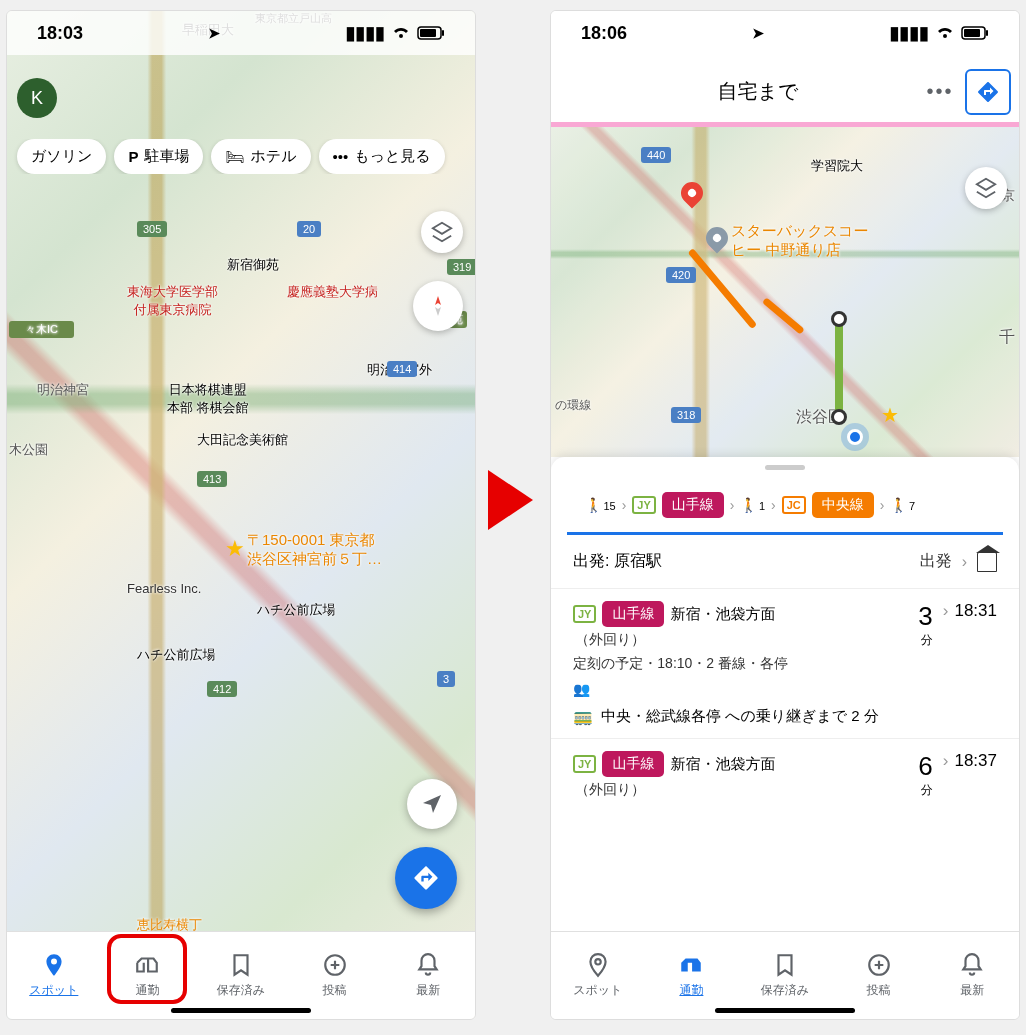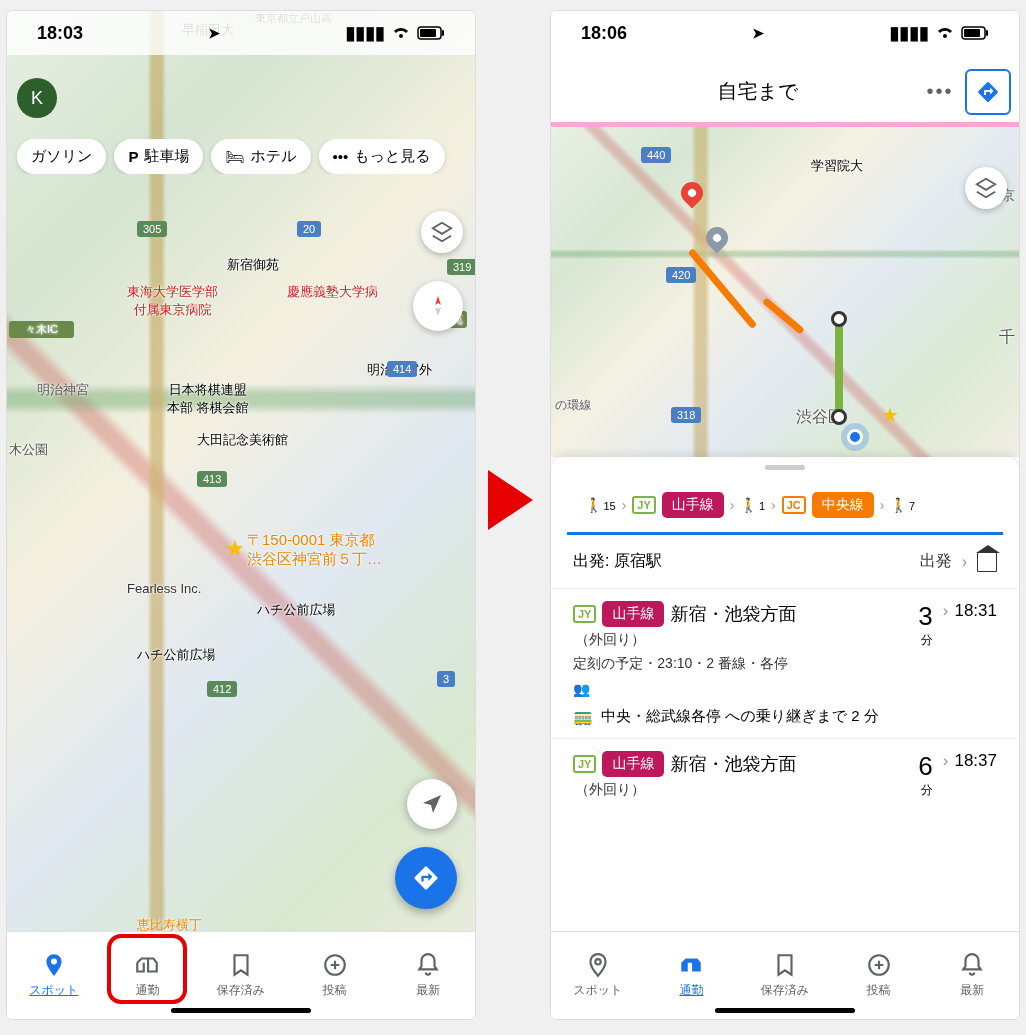--- a/index.html
+++ b/index.html
@@ -82,21 +82,21 @@
 
 .depart-row { display: flex; align-items: center; justify-content: space-between; padding: 16px 22px; font-size: 16px; }
 .depart-right { display: flex; align-items: center; gap: 10px; color: #333; }
 .home-ico { width: 20px; height: 20px; border: 1.5px solid #333; border-radius: 2px 2px 0 0; position: relative; }
 .home-ico::before { content:""; position:absolute; top:-8px; left:-2px; width:0; height:0; border-left:12px solid transparent; border-right:12px solid transparent; border-bottom:8px solid #333; }
 
 .train-item { padding: 12px 22px; border-top: 1px solid #eee; }
 .train-top { display: flex; align-items: flex-start; gap: 10px; }
 .train-info { flex: 1; }
 .train-line { display: flex; align-items: center; gap: 6px; margin-bottom: 4px; }
-.train-dir { font-size: 18px; }
+.train-dir { font-size: 15px; }
 .train-sub { font-size: 14px; color: #333; margin-left: 2px; }
 .train-detail { font-size: 14px; color: #333; margin-top: 6px; }
 .train-time { text-align: right; }
 .train-min { font-size: 26px; font-weight: 400; }
 .train-min-lbl { font-size: 12px; }
 .train-arr { display: flex; align-items: center; gap: 6px; font-size: 17px; font-weight: 500; }
 .transfer { display: flex; align-items: flex-start; gap: 8px; margin-top: 10px; font-size: 15px; }
 .people-ico { font-size: 14px; color: #444; margin-top: 8px; }
 .train-ico { font-size: 16px; }
 
@@ -276,20 +276,22 @@
         </svg>
     </div>
   </div>
 
   <div class="map2">
     <div class="map-bg" style="opacity:0.9"></div>
     <div class="road-badge blue" style="top:20px; left:90px">440</div>
     <div class="road-badge blue" style="top:140px; left:115px">420</div>
     <div class="road-badge blue" style="top:280px; left:120px">318</div>
     <div class="map-label blue" style="top:30px; left:260px">学習院大</div>
+    <div class="map-label orange" style="top:95px; left:180px; white-space:pre; font-size:15px">スターバックスコー
+ヒー 中野通り店</div>
     <div class="map-label" style="top:280px; left:245px; font-size:16px; font-weight:500">渋谷区</div>
     <div class="map-label" style="top:200px; right:4px; font-size:16px">千</div>
     <div class="map-label" style="top:60px; right:4px; font-size:14px">京</div>
     <div class="map-label" style="top:270px; left:4px; font-size:12px">の環線</div>
 
     <div class="route-line" style="background:#7cb342; left:284px; top:190px; height:100px"></div>
     <div class="route-line" style="background:#f57c00; left:200px; top:100px; height:100px; width:7px; transform:rotate(-40deg); transform-origin:bottom"></div>
     <div class="route-line" style="background:#f57c00; left:248px; top:155px; height:50px; width:7px; transform:rotate(-50deg); transform-origin:bottom"></div>
     <div style="position:absolute; left:280px; top:184px; width:16px; height:16px; background:#fff; border:3px solid #333; border-radius:50%; z-index:11"></div>
     <div style="position:absolute; left:280px; top:282px; width:16px; height:16px; background:#fff; border:3px solid #333; border-radius:50%; z-index:11"></div>
@@ -342,21 +344,21 @@
 
     <div class="train-item">
       <div class="train-top">
         <div class="train-info">
           <div class="train-line">
             <span class="line-code jy">JY</span>
             <span class="line-badge green">山手線</span>
             <span class="train-dir">新宿・池袋方面</span>
           </div>
           <div class="train-sub">（外回り）</div>
-          <div class="train-detail">定刻の予定・23:10・2 番線・各停</div>
+          <div class="train-detail">定刻の予定・18:10・2 番線・各停</div>
           <div class="people-ico">👥</div>
           <div class="transfer">
             <span class="train-ico">🚃</span>
             <span style="font-weight:500">中央・総武線各停 への乗り継ぎまで 2 分</span>
           </div>
         </div>
         <div class="train-time">
           <div><span class="train-min">3</span></div>
           <div class="train-min-lbl">分</div>
         </div>

